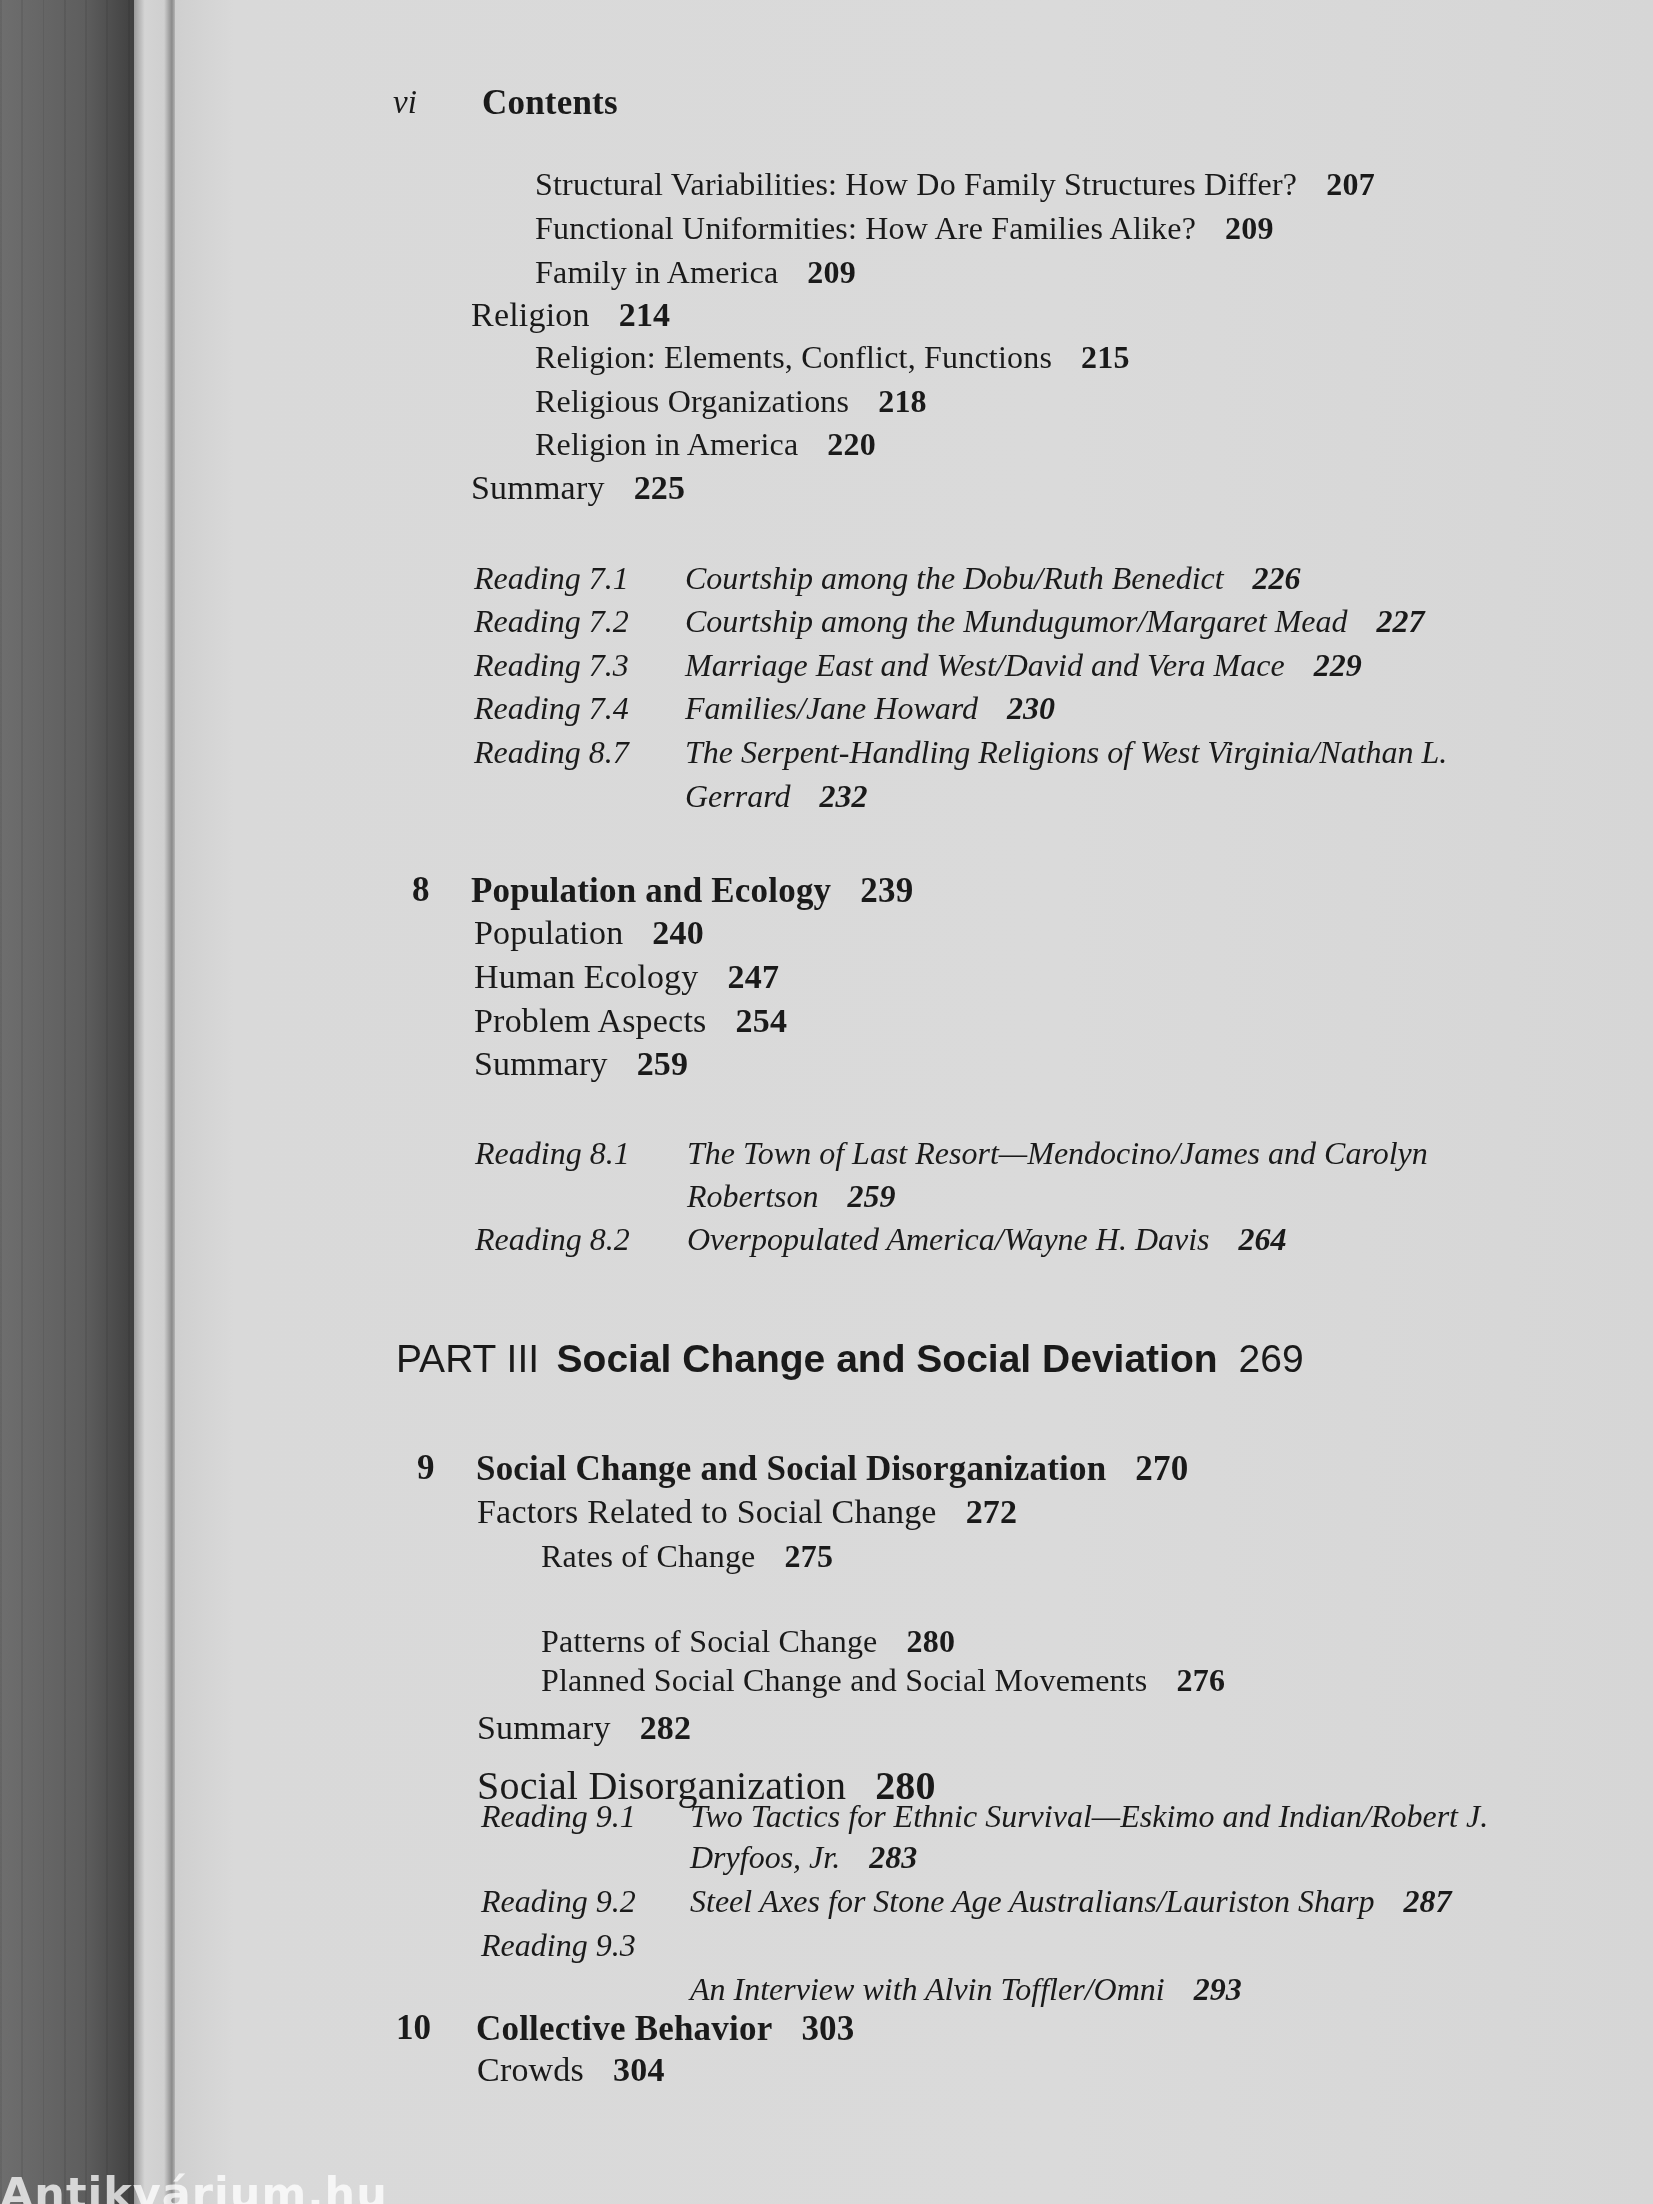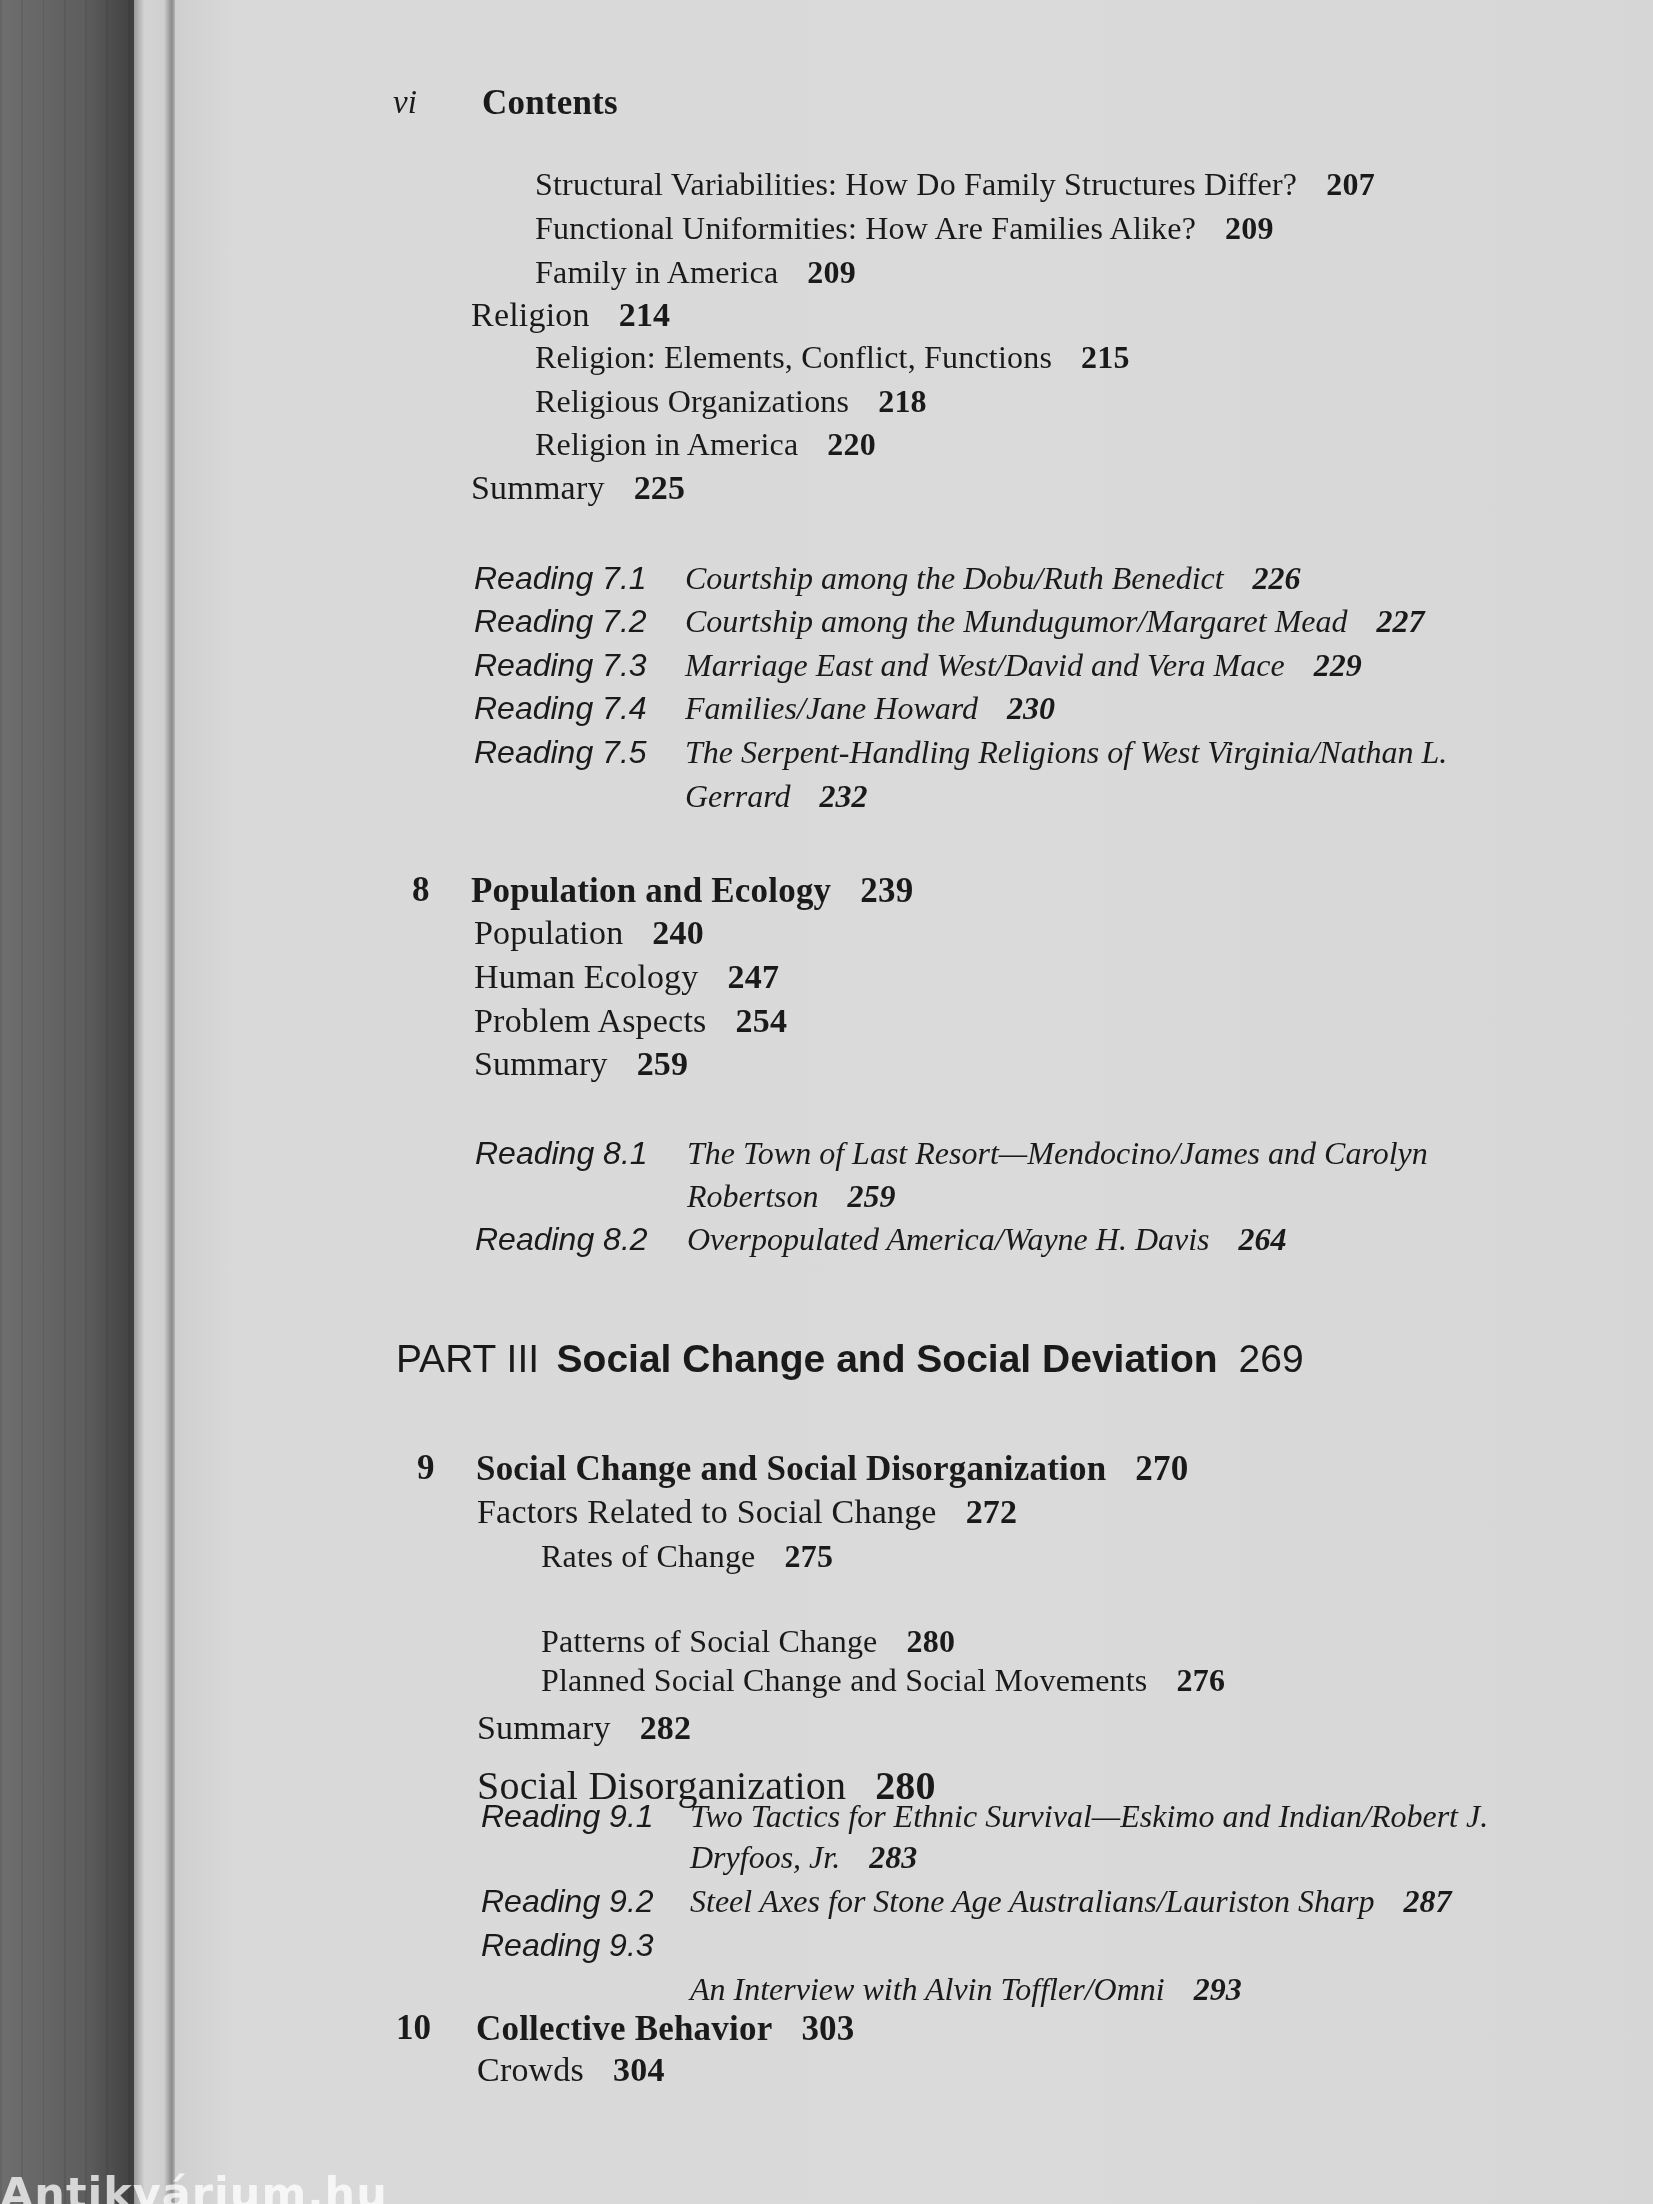--- a/index.html
+++ b/index.html
@@ -25,21 +25,21 @@
   }
   .line {
     position:absolute; white-space:nowrap; line-height:1;
     transform:translateY(-50%);
   }
   .reg { font-size:32px; font-family:"Liberation Serif", serif; letter-spacing:0.2px; }
   .pg { font-weight:bold; margin-left:29px; font-family:"Liberation Serif", serif; }
   .ital { font-style:italic; font-size:32px; font-family:"Liberation Serif", serif; }
   .bold { font-weight:bold; }
   .chapnum { position:absolute; font-size:35px; font-weight:bold; font-family:"Liberation Serif", serif; transform:translateY(-50%); }
-  .rlabel { position:absolute; left:474px; font-style:italic; font-size:32px; font-family:Liberation Sans, sans-serif; transform:translateY(-50%); white-space:nowrap;text-align:center; }
+  .rlabel { position:absolute; left:474px; font-style:italic; font-size:32px; font-family:Liberation Serif, serif; transform:translateY(-50%); white-space:nowrap;text-align:center; }
   .rtitle { position:absolute; left:685px; font-style:italic; font-size:32px; font-family:"Liberation Serif", serif; transform:translateY(-50%); white-space:nowrap; }
   .part {
     position:absolute; left:396px; top:1359px; transform:translateY(-50%);
     white-space:nowrap; font-family:"Liberation Sans", sans-serif; font-size:39px;
   }
   .part .lbl { font-weight:normal; }
   .part .ttl { font-weight:bold; margin-left:17.5px; }
   .part .num { font-weight:normal; margin-left:21px; }
   .watermark {
     position:absolute; left:0; top:2172px; font-family:"DejaVu Sans", sans-serif;
@@ -68,21 +68,21 @@
 <div class="line reg" style="left:471px; top:488px; font-size:34px;"><span>Summary</span><span class="pg">225</span></div>
 
 <div class="rlabel" style="top:578px;">Reading 7.1</div>
 <div class="rtitle" style="top:578px;"><span>Courtship among the Dobu/Ruth Benedict</span><span class="pg">226</span></div>
 <div class="rlabel" style="top:621px;">Reading 7.2</div>
 <div class="rtitle" style="top:621px;"><span>Courtship among the Mundugumor/Margaret Mead</span><span class="pg">227</span></div>
 <div class="rlabel" style="top:665px;">Reading 7.3</div>
 <div class="rtitle" style="top:665px;"><span>Marriage East and West/David and Vera Mace</span><span class="pg">229</span></div>
 <div class="rlabel" style="top:708px;">Reading 7.4</div>
 <div class="rtitle" style="top:708px;"><span>Families/Jane Howard</span><span class="pg">230</span></div>
-<div class="rlabel" style="top:752px;">Reading 7.5</div>
+<div class="rlabel" style="top:752px;">Reading 8.7</div>
 <div class="rtitle" style="top:752px;">The Serpent-Handling Religions of West Virginia/Nathan L.</div>
 <div class="rtitle" style="top:796px;"><span>Gerrard</span><span class="pg">232</span></div>
 
 <div class="chapnum" style="left:412px; top:890px;">8</div>
 <div class="line reg bold" style="left:471px; top:890px; font-size:35px;"><span>Population and Ecology</span><span class="pg">239</span></div>
 <div class="line reg" style="left:474px; top:933px; font-size:34px;"><span>Population</span><span class="pg">240</span></div>
 <div class="line reg" style="left:474px; top:977px; font-size:34px;"><span>Human Ecology</span><span class="pg">247</span></div>
 <div class="line reg" style="left:474px; top:1021px; font-size:34px;"><span>Problem Aspects</span><span class="pg">254</span></div>
 <div class="line reg" style="left:474px; top:1064px; font-size:34px;"><span>Summary</span><span class="pg">259</span></div>
 

